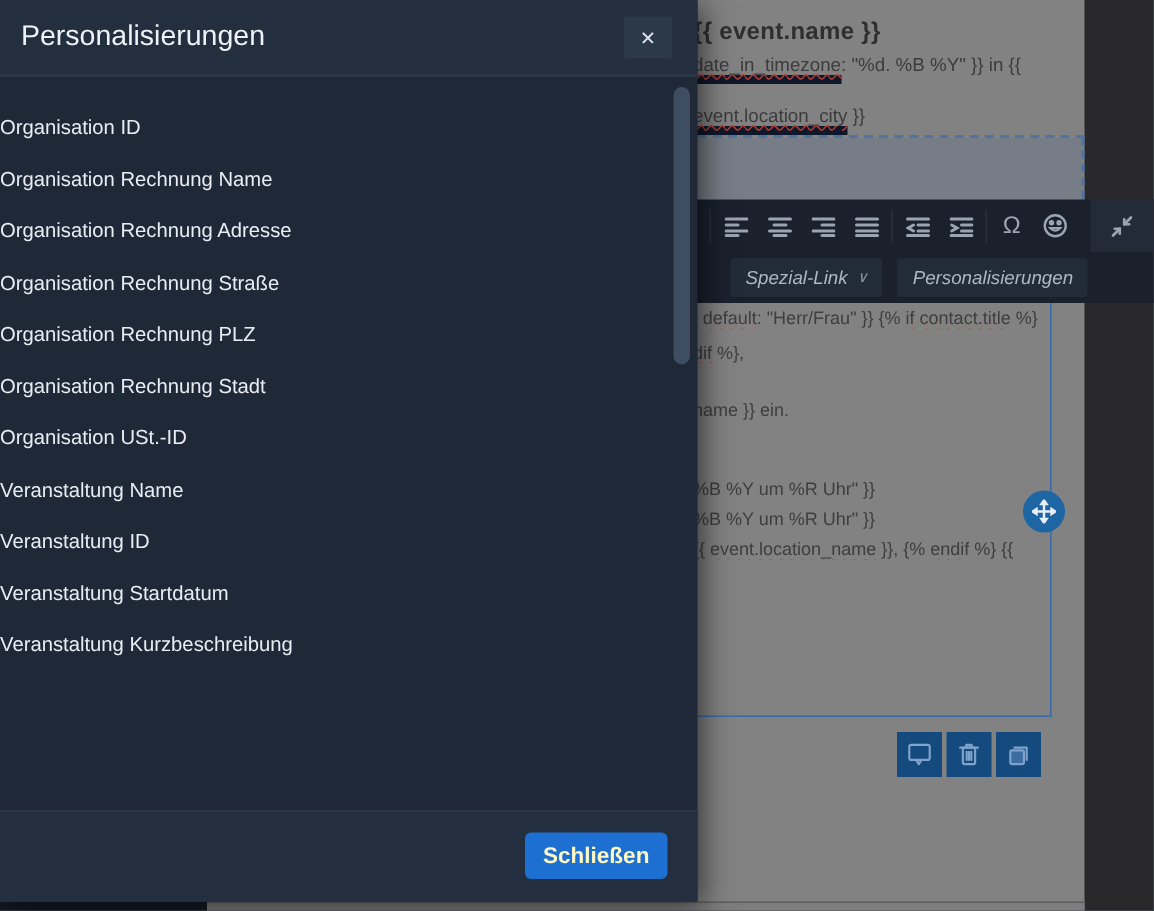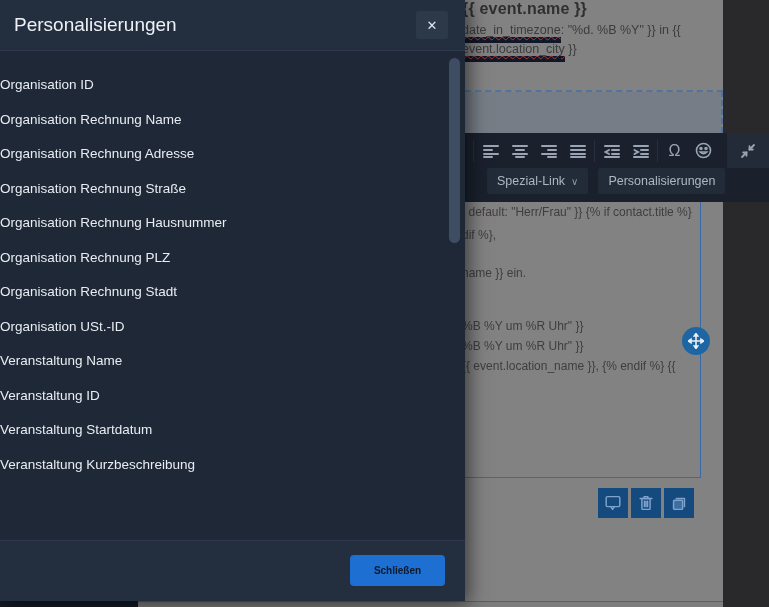--- a/index.html
+++ b/index.html
@@ -8,42 +8,42 @@
     position: relative;
     background: #828282;
     font-family: "Liberation Sans", sans-serif;
     overflow: hidden;
   }
   .abs { position: absolute; }
 
   
   .right-dark-strip { left:723px; top:0; width:46px; height:607px; background:#29292b; }
 
-  .editor-head { left:462px; top:3px; width:260px; color:#333; z-index:1; }
+  .editor-head { left:462px; top:16px; width:260px; color:#333; z-index:1; }
   .editor-head .h1 { font-size:16px; font-weight:bold; line-height:15px; color:#2f2f2f; letter-spacing:.2px; margin-top:-2px; }
   .editor-head .ln { font-size:12.5px; color:#3c3c3c; line-height:18px; margin-top:5px; }
-  .editor-head .ln + .ln { margin-top:1px; }
+  .editor-head .ln + .ln { margin-top:16px; }
 
   .sq { text-decoration: underline wavy #b03a2e; text-decoration-thickness:1px; text-underline-offset:2px; }
   .lk { border-bottom:6px solid #0f172a; }
 
   .dashed-h { left:445px; top:90px; width:278px; border-top:2px dashed #50749f; }
   .dashed-v { left:721px; top:91px; height:42px; border-left:2px dashed #50749f; }
   .sel-tint { left:445px; top:92px; width:276px; height:41px; background:rgba(80,110,150,.22); }
 
   
   .toolbar { left:445px; top:133px; width:324px; height:69px; background:#1a212d; z-index:2; }
   .tb-row1 { display:flex; align-items:center; height:35px; padding-left:8px; }
   .tb-btn { width:29px; height:27px; display:flex; align-items:center; justify-content:center; flex:none; border-radius:2px; }
   .tb-btn svg { stroke:#9aa4b2; fill:none; stroke-width:2; stroke-linecap:round; }
   .tb-sep { width:1px; height:22px; background:#28303e; margin:0 2px; flex:none; }
   .tb-glyph { color:#9aa4b2; font-size:16px; line-height:1; }
   .tb-clear { width:18px; color:#9aa4b2; font-size:10px; align-self:flex-end; padding-bottom:4px; flex:none; }
   .tb-collapse { margin-left:auto; width:42px; height:35px; background:#232b38; display:flex; align-items:center; justify-content:center; flex:none; }
-  .tb-row2 { display:flex; height:34px; padding-left:12px; }
+  .tb-row2 { display:flex; align-items:center; height:34px; padding-left:12px;font-style:italic; }
   .tb-chevron { color:#9aa4b2; font-size:14px; width:10px; flex:none; }
   .tb-txtbtn { margin-left:20px; height:26px; padding:0 10px; display:flex; align-items:center; gap:6px;
                background:#222b38; border-radius:2px; color:#aeb6c2; font-size:12.5px; white-space:nowrap; }
   .tb-txtbtn .caret { font-size:10px; color:#8b95a3; }
   .tb-txtbtn.active { margin-left:10px; background:#222b38; }
 
   
   .block-border-r { left:700px; top:202px; height:276px; border-left:1px solid #3a69a8; z-index:1; }
   .block-border-b { left:445px; top:477px; width:256px; border-top:1px solid #3a69a8; z-index:1; }
   .body-line { left:462px; width:250px; font-size:12px; color:#3e3e3e; white-space:nowrap; overflow:hidden; z-index:1; }
@@ -70,21 +70,21 @@
                  font-size:13px; display:flex; align-items:center; justify-content:center;
                  border-radius:2px; cursor:pointer; }
   .modal-body { position:absolute; top:52px; bottom:61px; left:0; right:0; overflow:hidden; }
   .modal-list { list-style:none; text-align:left; padding-top:6px;margin-top:10px; }
   .modal-list li { height:34.5px; line-height:34.5px; color:#e9edf3; font-size:13.5px; cursor:pointer; }
   .scroll-thumb { position:absolute; right:5px; top:6px; width:11px; height:185px;
                   border-radius:6px; background:#3f4d63; }
   .modal-footer { position:absolute; left:0; bottom:0; width:100%; height:61px;
                   background:#232e3e; border-top:1px solid #2e3a4c; }
   .close-btn { position:absolute; right:20px; top:14px; width:95px; height:31px;
-               background:#1d6fd2; color:#0f172a; font-weight:bold; font-size:10px;
+               background:#1d6fd2; color:#fef9c3; font-weight:bold; font-size:15px;
                border:none; border-radius:4px; font-family:"Liberation Sans",sans-serif; cursor:pointer; }
 </style>
 </head>
 <body>
 
 <div class="abs right-dark-strip"></div>
 
 <div class="abs editor-head">
   <div class="h1">{{ event.name }}</div>
   <div class="ln">
@@ -254,21 +254,20 @@
     <div class="modal-close">
       <span>✕</span>
     </div>
   </div>
   <div class="modal-body">
     <ul class="modal-list">
       <li>Organisation ID</li>
       <li>Organisation Rechnung Name</li>
       <li>Organisation Rechnung Adresse</li>
       <li>Organisation Rechnung Straße</li>
-      <li>Organisation Rechnung Hausnummer</li>
       <li>Organisation Rechnung PLZ</li>
       <li>Organisation Rechnung Stadt</li>
       <li>Organisation USt.-ID</li>
       <li>Veranstaltung Name</li>
       <li>Veranstaltung ID</li>
       <li>Veranstaltung Startdatum</li>
       <li>Veranstaltung Kurzbeschreibung</li>
     </ul>
     <div class="scroll-thumb"></div>
   </div>

